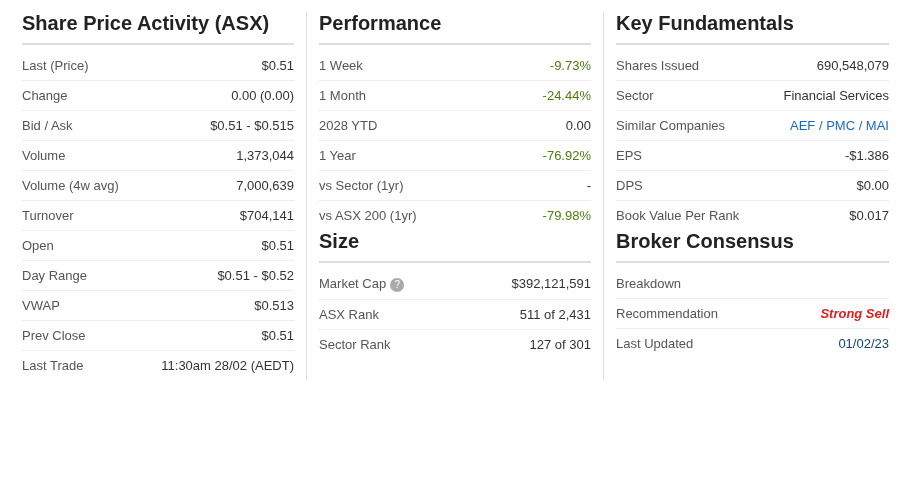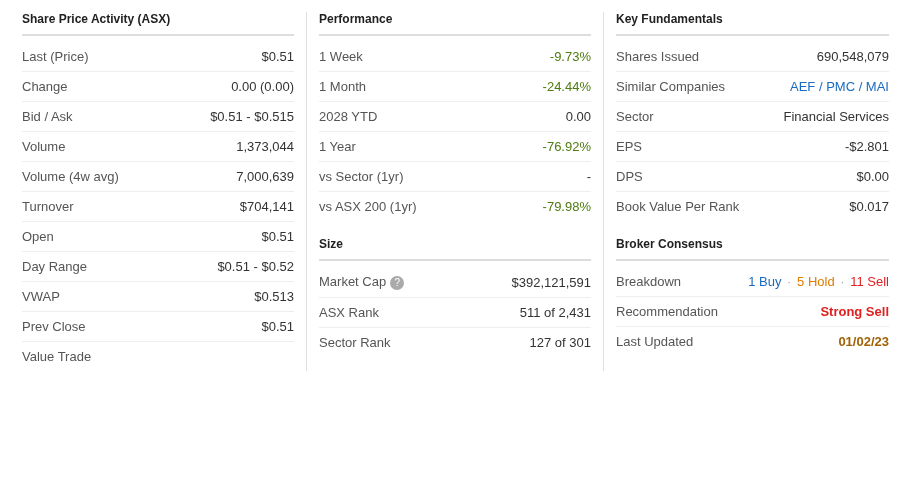--- a/index.html
+++ b/index.html
@@ -18,31 +18,31 @@
       padding: 12px 10px;
     }
     .column {
       padding: 0 12px;
       border-right: 1px solid #e0e0e0;
     }
     .column:last-child {
       border-right: none;
     }
     .section-title {
-      font-size: 12px;
+      font-size: 20px;
       font-weight: bold;
       color: #222;
       padding-bottom: 8px;
       margin-bottom: 6px;
       border-bottom: 2px solid #ddd;
     }
     .data-row {
       display: flex;
       justify-content: space-between;
-      align-items: flex-end;
+      align-items: flex-start;
       padding: 7px 0;
       border-bottom: 1px solid #eee;
     }
     .data-row:last-child {
       border-bottom: none;
     }
     .row-label {
       color: #555;
       flex-shrink: 0;
     }
@@ -53,27 +53,26 @@
     .row-value.negative {
       color: #4d7c0f;
     }
     .row-value.link {
       color: #1a6bbf;
       cursor: pointer;
     }
     .row-value.strong-sell {
       color: #e02020;
       font-weight: bold;
+      font-style: italic;
     }
     .row-value.last-updated {
-      color: #a16207;
-      font-weight: bold;
+      color: #0c4a6e;
     }
     .section-gap {
-      margin-top: 16px;
     }
     .breakdown-value {
       text-align: right;
     }
     .breakdown-value span.buy { color: #1a6bbf; }
     .breakdown-value span.hold { color: #e07b00; }
     .breakdown-value span.sell { color: #e02020; }
     .breakdown-value span.dot { color: #aaa; margin: 0 2px; }
     .info-icon {
       display: inline-block;
@@ -131,21 +130,22 @@
         </div>
         <div class="data-row">
           <span class="row-label">VWAP</span>
           <span class="row-value">$0.513</span>
         </div>
         <div class="data-row">
           <span class="row-label">Prev Close</span>
           <span class="row-value">$0.51</span>
         </div>
         <div class="data-row">
-          <span class="row-label">Value Trade</span>
+          <span class="row-label">Last Trade</span>
+          <span class="row-value">11:30am 28/02 (AEDT)</span>
         </div>
       </div>
   </div>
 
   <div class="column">
     <div class="section-title">Performance</div>
     <div id="performance-rows">
         <div class="data-row">
           <span class="row-label">1 Week</span>
           <span class="row-value negative">-9.73%</span>
@@ -191,46 +191,45 @@
   </div>
 
   <div class="column">
     <div class="section-title">Key Fundamentals</div>
     <div id="fundamentals-rows">
         <div class="data-row">
           <span class="row-label">Shares Issued</span>
           <span class="row-value">690,548,079</span>
         </div>
         <div class="data-row">
+          <span class="row-label">Sector</span>
+          <span class="row-value">Financial Services</span>
+        </div>
+        <div class="data-row">
           <span class="row-label">Similar Companies</span>
           <span class="row-value link">AEF / PMC / MAI</span>
         </div>
         <div class="data-row">
-          <span class="row-label">Sector</span>
-          <span class="row-value">Financial Services</span>
-        </div>
-        <div class="data-row">
           <span class="row-label">EPS</span>
-          <span class="row-value">-$2.801</span>
+          <span class="row-value">-$1.386</span>
         </div>
         <div class="data-row">
           <span class="row-label">DPS</span>
           <span class="row-value">$0.00</span>
         </div>
         <div class="data-row">
           <span class="row-label">Book Value Per Rank</span>
           <span class="row-value">$0.017</span>
         </div>
       </div>
     <div class="section-gap">
       <div class="section-title">Broker Consensus</div>
       <div id="broker-rows">
           <div class="data-row">
             <span class="row-label">Breakdown</span>
-            <span class="row-value breakdown-value"><span class="buy">1 Buy</span><span class="dot"> · </span><span class="hold">5 Hold</span><span class="dot"> · </span><span class="sell">11 Sell</span></span>
           </div>
           <div class="data-row">
             <span class="row-label">Recommendation</span>
             <span class="row-value strong-sell">Strong Sell</span>
           </div>
           <div class="data-row">
             <span class="row-label">Last Updated</span>
             <span class="row-value last-updated">01/02/23</span>
           </div>
         </div>

